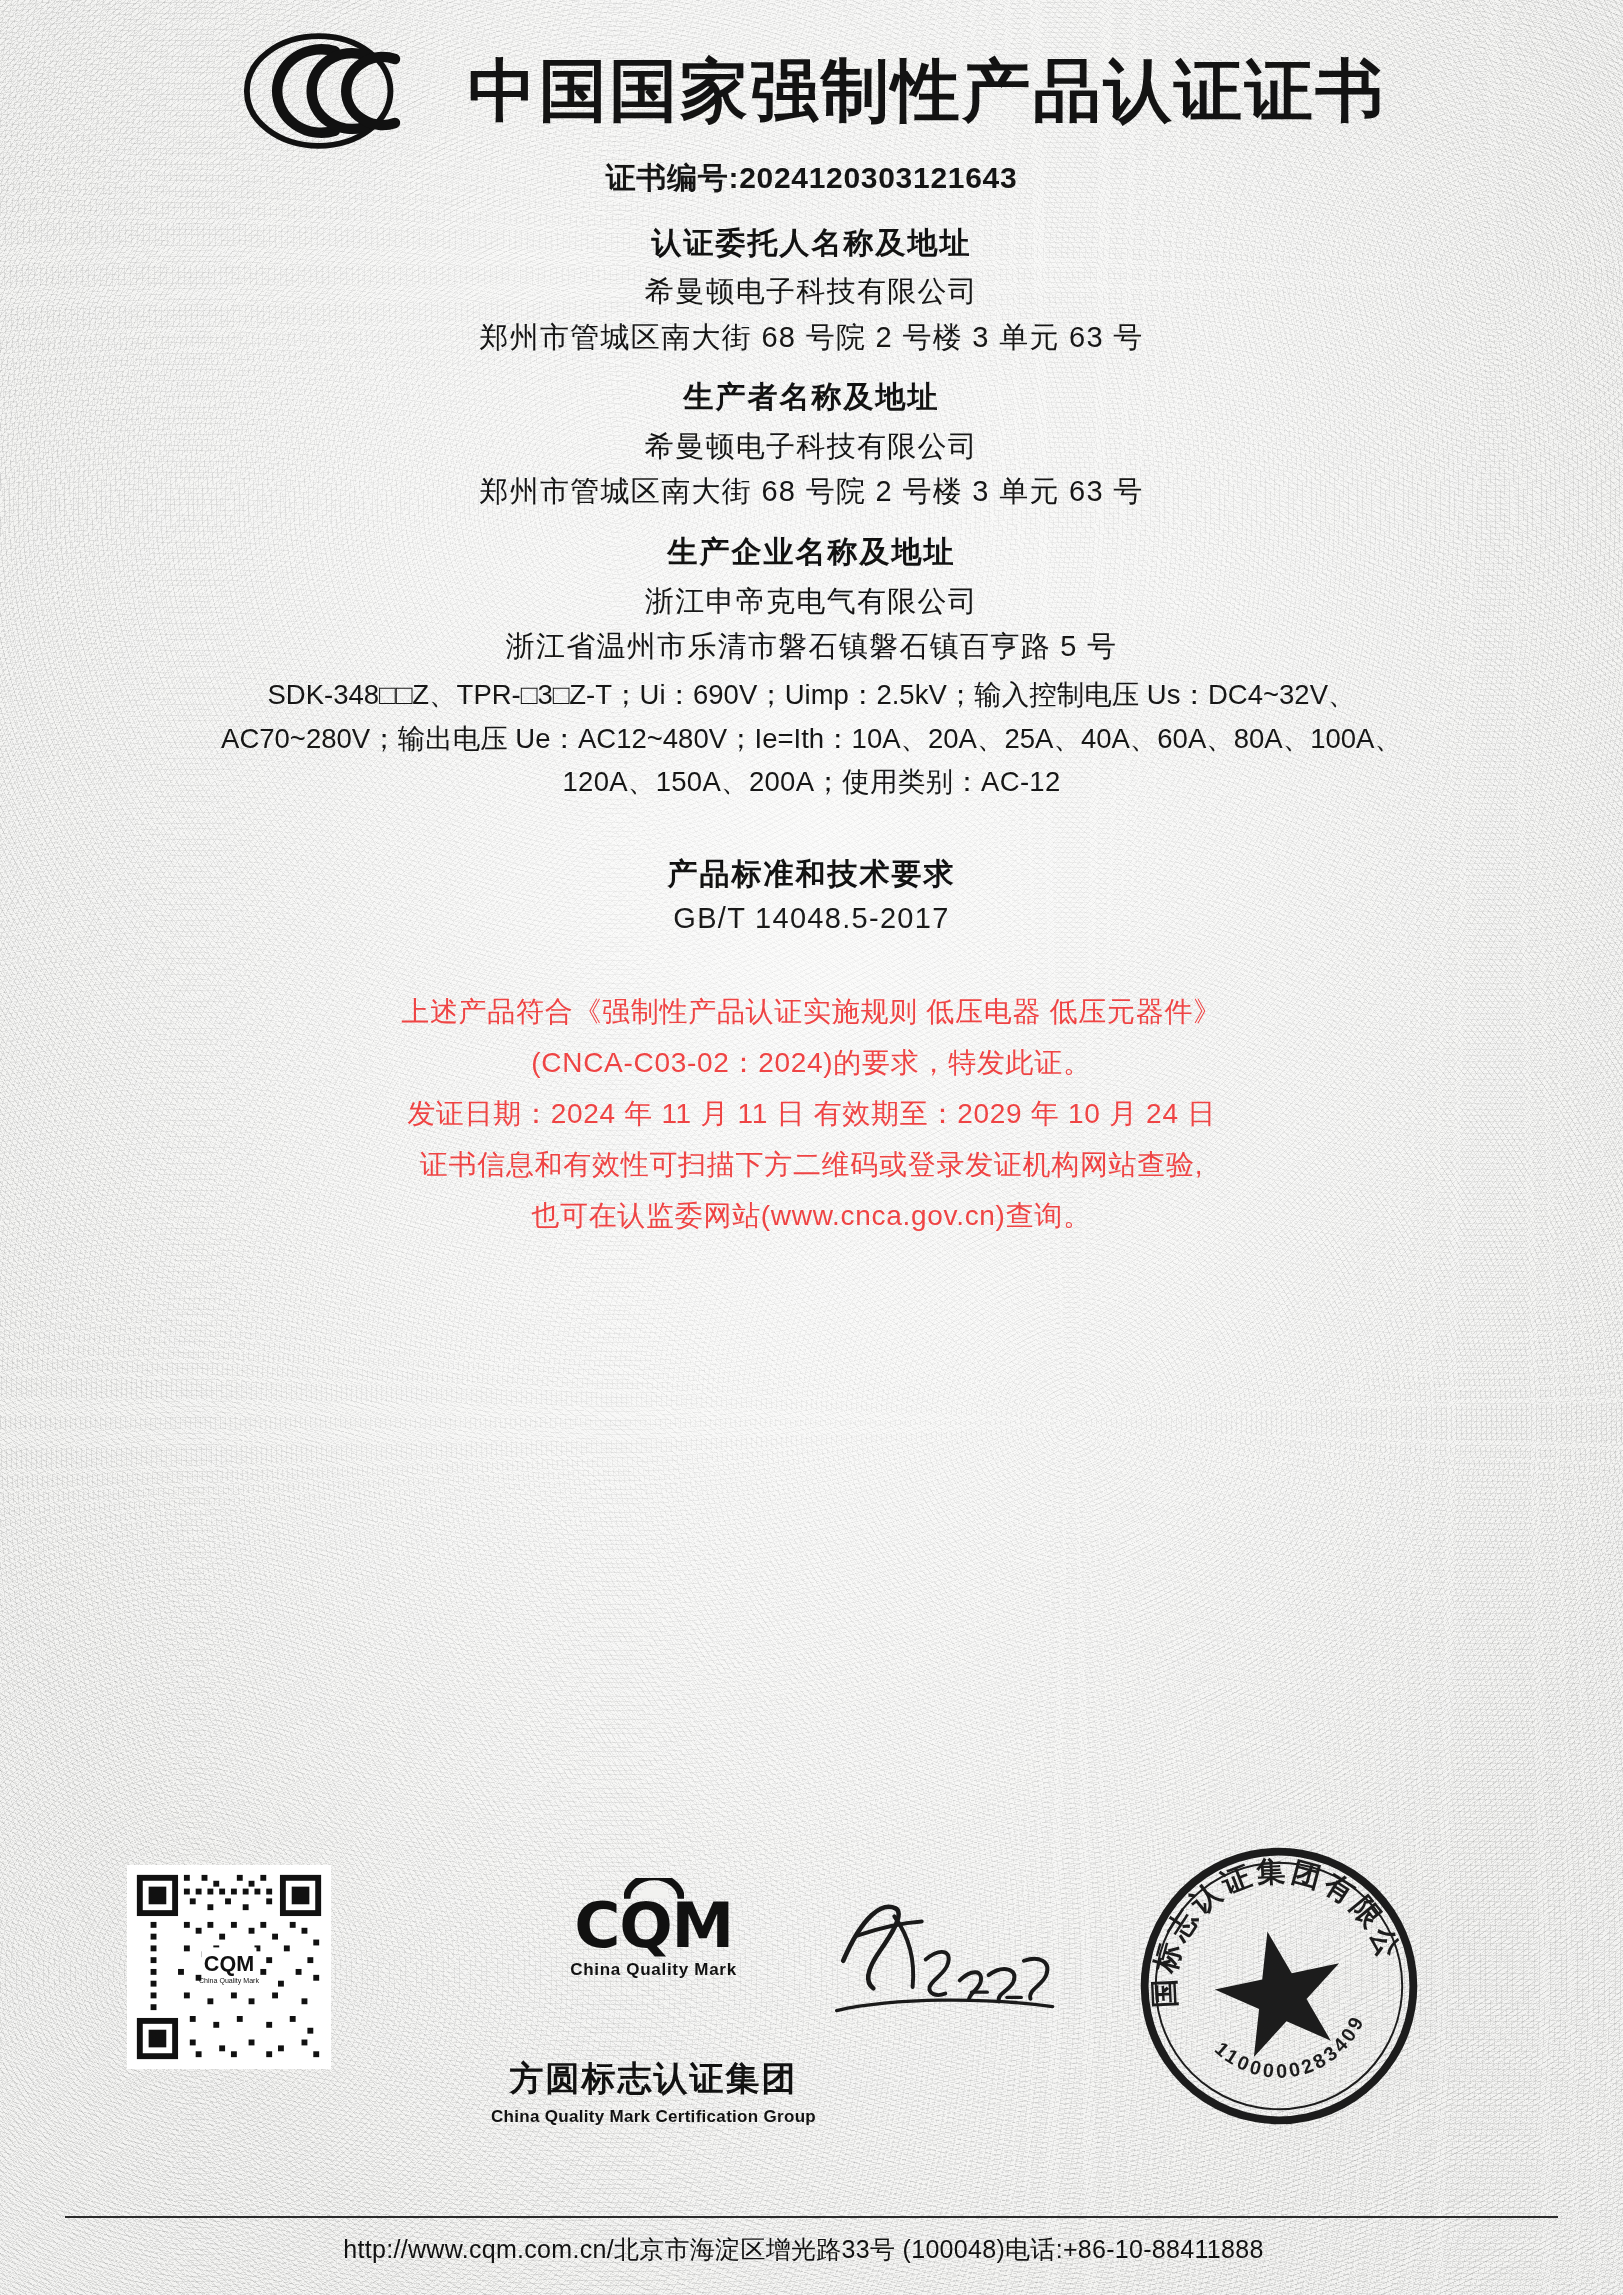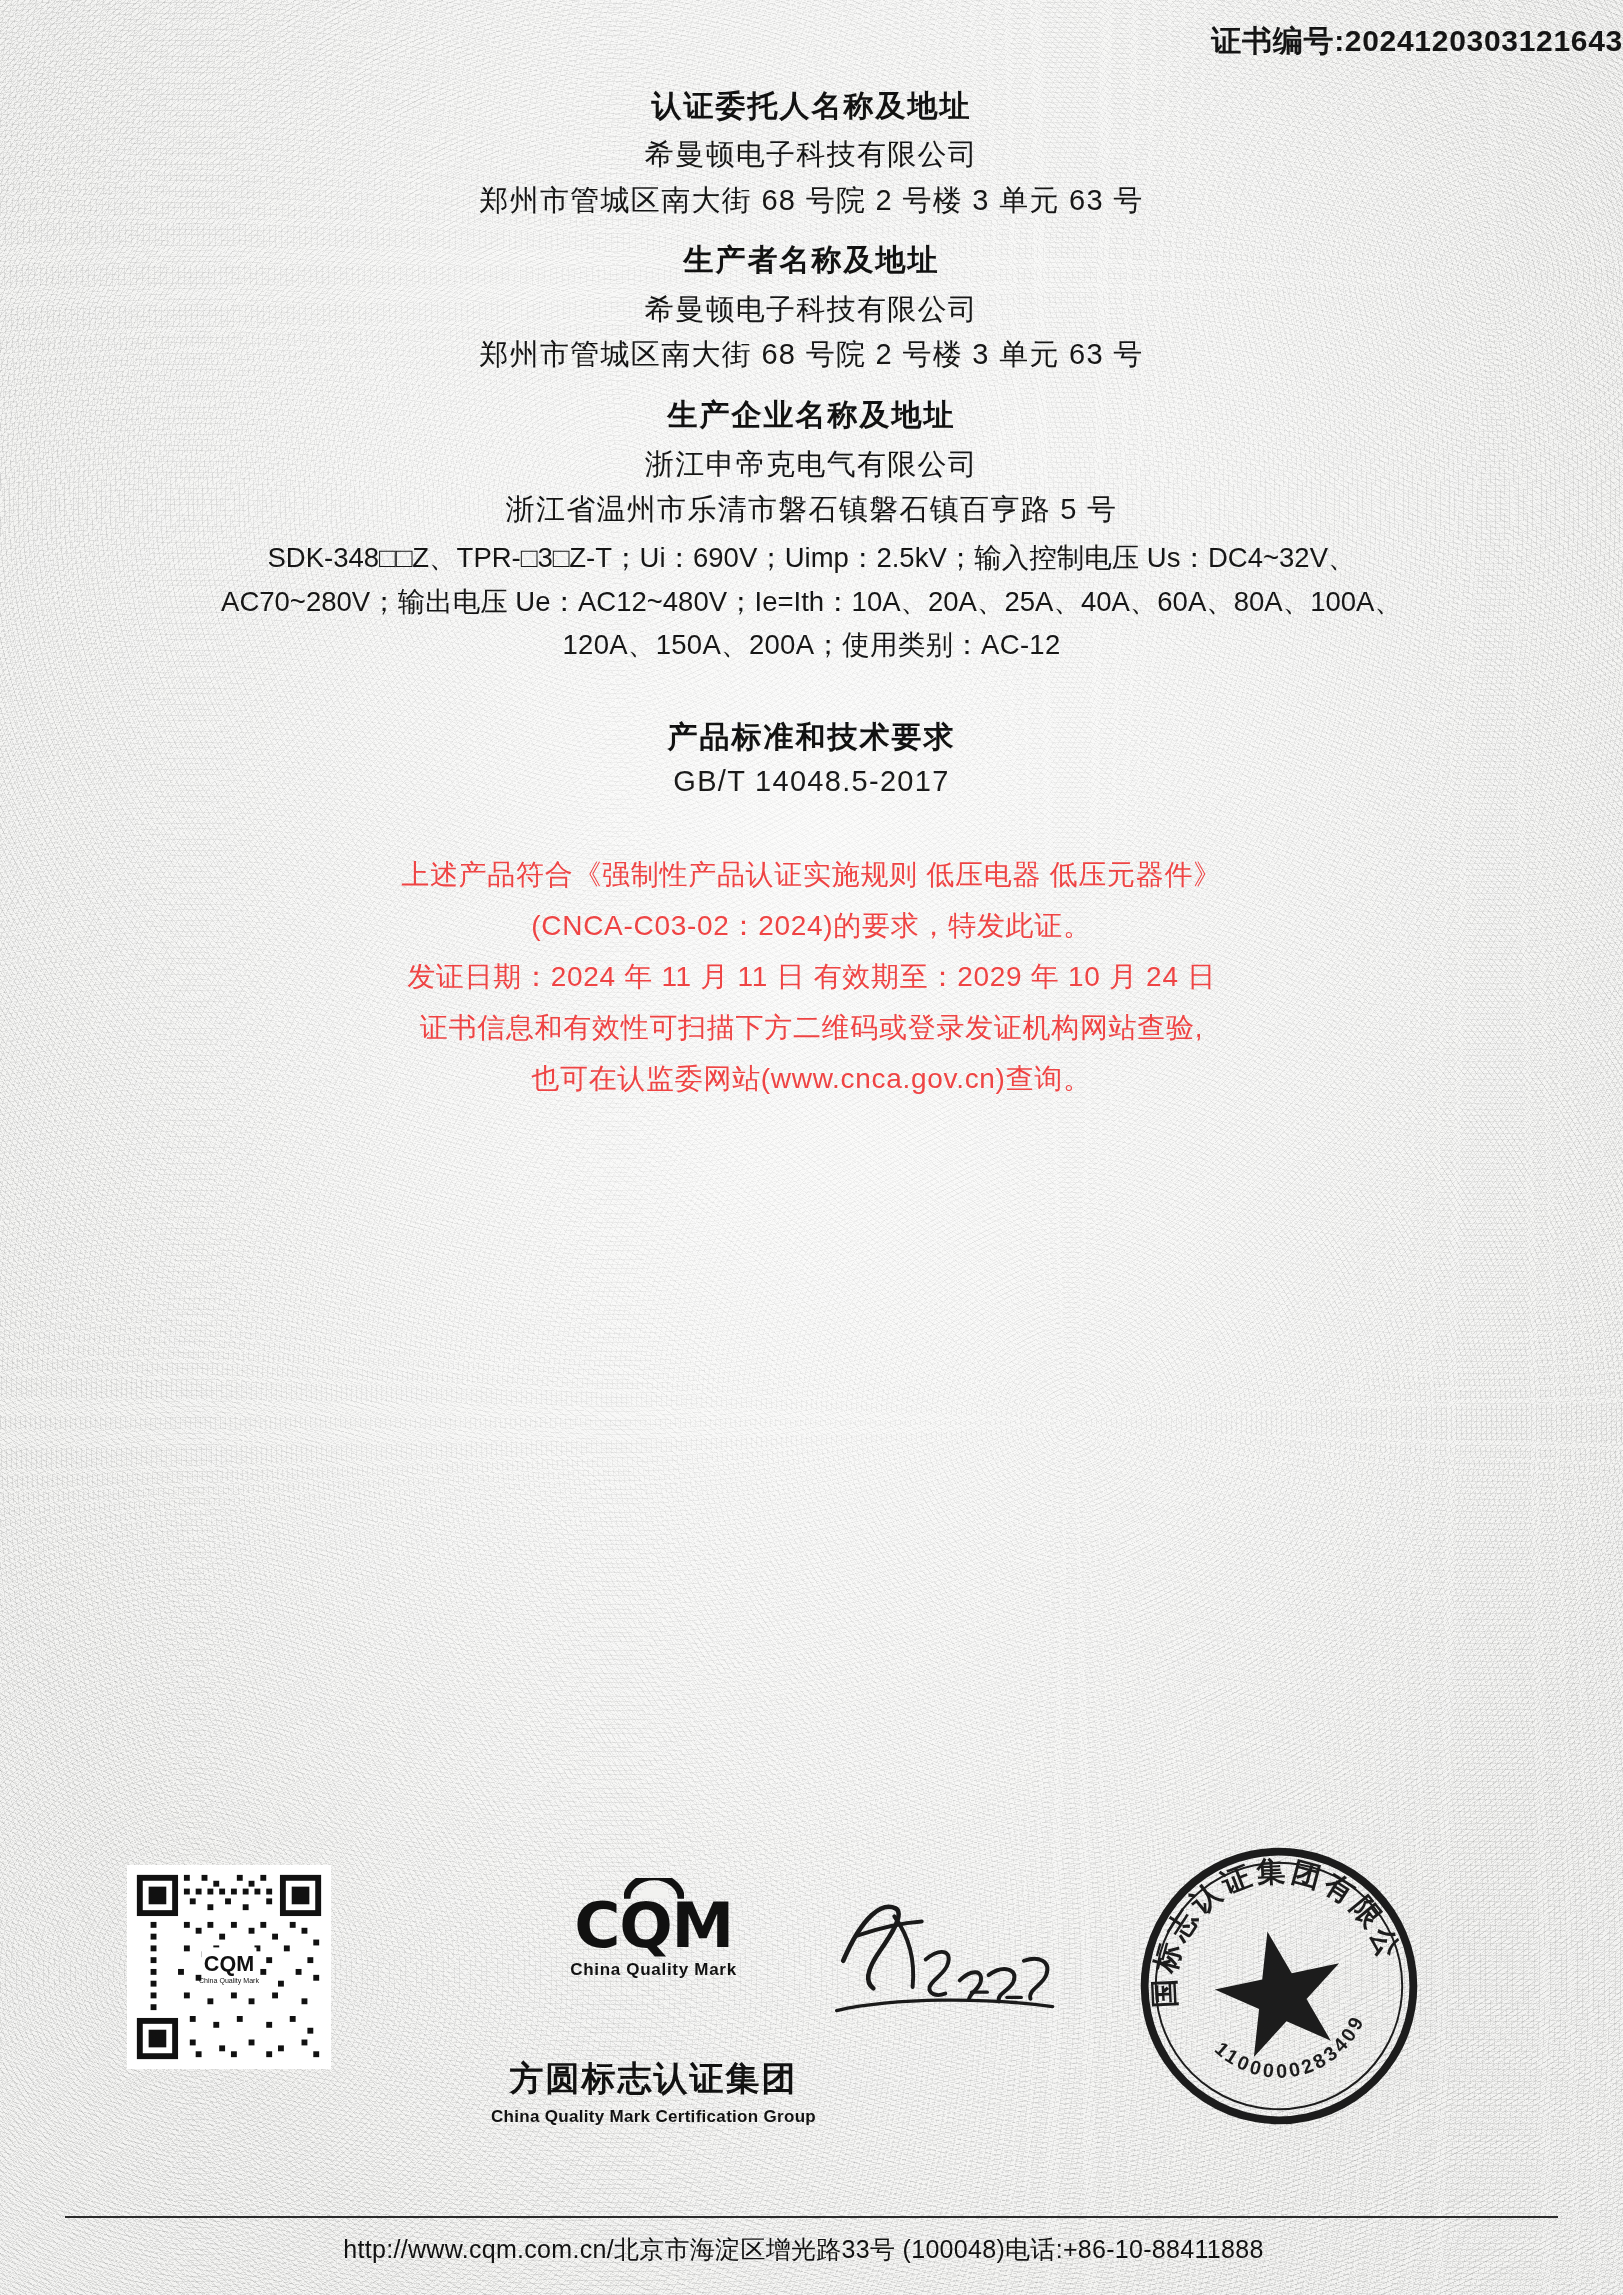--- a/index.html
+++ b/index.html
@@ -59,25 +59,25 @@
   .cert-title {
     font-family: "DejaVu Sans", "Liberation Sans", sans-serif;
     font-size: 68px;
     font-weight: 700;
     letter-spacing: 2.6px;
     color: #131313;
     white-space: nowrap;
   }
 
   .cert-number {
-    text-align: right;
+    text-align: center;
     font-size: 30px;
     font-weight: 700;
     letter-spacing: 0.7px;
-    margin-top: 21px;
+    margin-top: 5px;
     color: #151515;
   }
 
   
   .content {
     margin-top: 23.6px;
     padding: 0 26px;
   }
   .section {
     text-align: center;
@@ -244,20 +244,31 @@
   .footer-center { text-align: center; }
 </style>
 </head>
 <body>
 
 <div class="bg-guilloche"></div>
 <div class="bg-veil"></div>
 
 <div class="page">
 
+  <div class="header">
+    <div class="ccc-logo">
+      <svg viewBox="0 0 320 190" width="209" height="124" aria-hidden="true">
+        <ellipse cx="125" cy="95" rx="110" ry="84" fill="none" stroke="#111" stroke-width="9"></ellipse>
+        <path d="M150 34 A68 64 0 1 0 150 156" fill="none" stroke="#111" stroke-width="16" stroke-linecap="round"></path>
+        <path d="M196 40 A62 58 0 1 0 196 150" fill="none" stroke="#111" stroke-width="16" stroke-linecap="round"></path>
+        <path d="M242 46 A56 52 0 1 0 242 144" fill="none" stroke="#111" stroke-width="16" stroke-linecap="round"></path>
+      </svg>
+    </div>
+    <div class="cert-title">中国国家强制性产品认证证书</div>
+  </div>
 
   <div class="cert-number">证书编号:2024120303121643</div>
 
   <div class="content">
 
     <div class="section">
       <div class="sec-title">认证委托人名称及地址</div>
       <div class="sec-line">希曼顿电子科技有限公司</div>
       <div class="sec-line">郑州市管城区南大街 68 号院 2 号楼 3 单元 63 号</div>
     </div>

